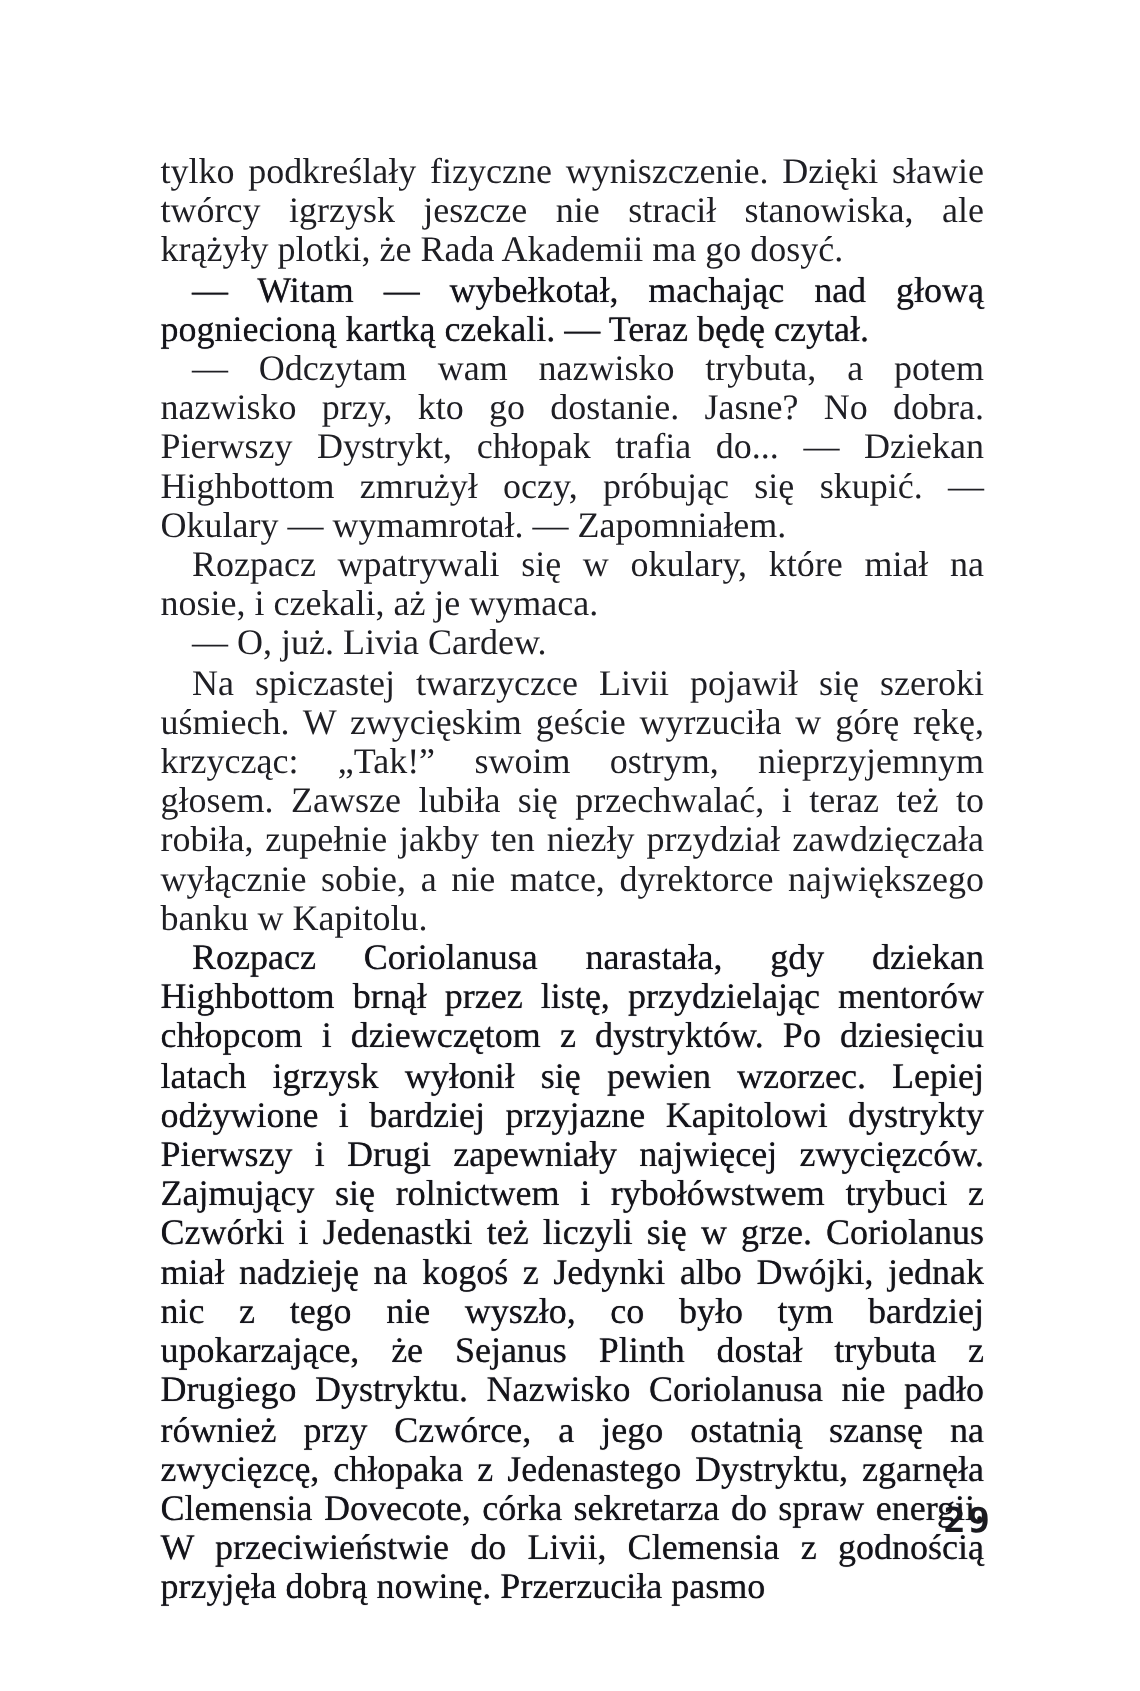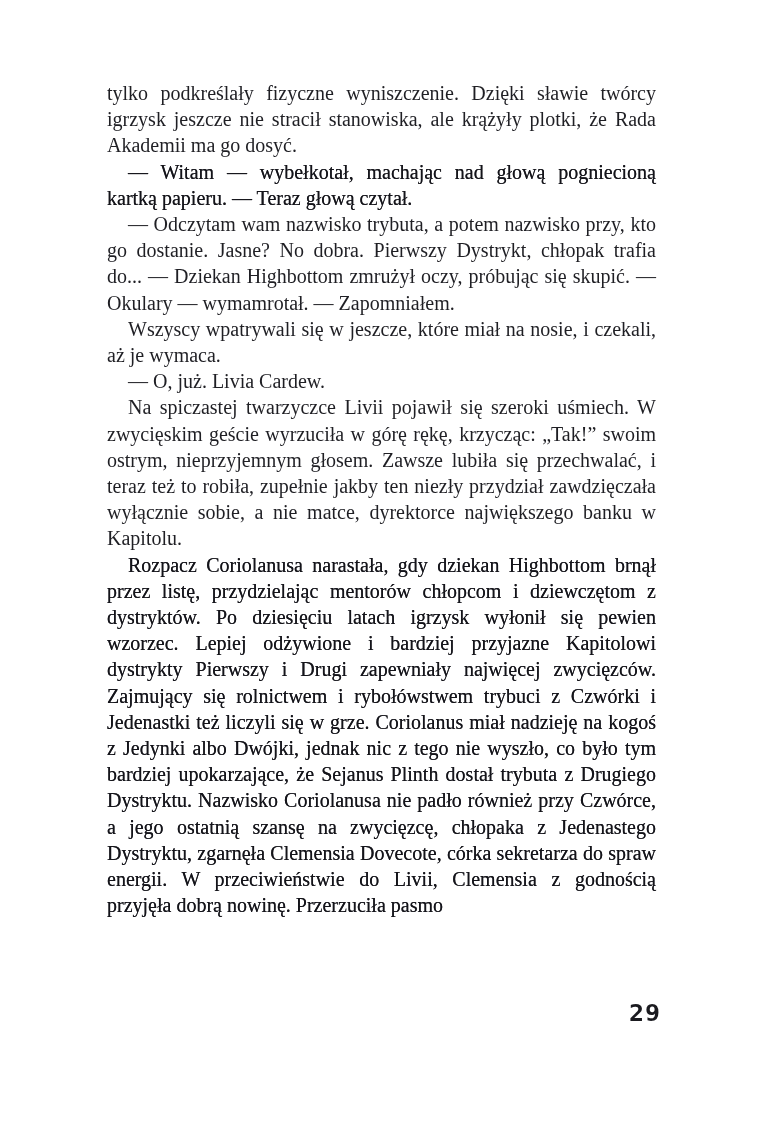--- a/index.html
+++ b/index.html
@@ -14,24 +14,24 @@
     width: 760px;
     height: 1127px;
     background: #ffffff;
     overflow: hidden;
     box-sizing: border-box;
   }
 
   .text-block {
     position: absolute;
     left: 107px;
-    top: 80px;
+    top: 102px;
     width: 549px;
     font-family: "Liberation Serif", "DejaVu Serif", serif;
-    font-size: 20px;
+    font-size: 24px;
     line-height: 26.2px;
     color: #1b1b1e;
     text-align: justify;
     text-justify: inter-word;
     -webkit-font-smoothing: antialiased;
   }
 
   .para {
     margin: 0;
     text-indent: 21px;
@@ -69,23 +69,23 @@
     transform-origin: right top;
   }
 </style>
 </head>
 <body>
 
 <div class="page">
 
   <div class="text-block">
     <p class="para cont ink-normal">tylko podkreślały fizyczne wyniszczenie. Dzięki sławie twórcy igrzysk jeszcze nie stracił stanowiska, ale krążyły plotki, że Rada Akademii ma go dosyć.</p>
-    <p class="para ink-heavy">— Witam — wybełkotał, machając nad głową pogniecioną kartką papieru. — Teraz głową czytał.</p>
+    <p class="para ink-heavy">— Witam — wybełkotał, machając nad głową pogniecioną kartką czekali. — Teraz będę czytał.</p>
     <p class="para ink-normal">— Odczytam wam nazwisko trybuta, a potem nazwisko przy, kto go dostanie. Jasne? No dobra. Pierwszy Dystrykt, chłopak trafia do... — Dziekan Highbottom zmrużył oczy, próbując się skupić. — Okulary — wymamrotał. — Zapomniałem.</p>
-    <p class="para ink-normal">Wszyscy wpatrywali się w jeszcze, które miał na nosie, i czekali, aż je wymaca.</p>
+    <p class="para ink-normal">Rozpacz wpatrywali się w okulary, które miał na nosie, i czekali, aż je wymaca.</p>
     <p class="para ink-normal">— O, już. Livia Cardew.</p>
     <p class="para ink-normal">Na spiczastej twarzyczce Livii pojawił się szeroki uśmiech. W zwycięskim geście wyrzuciła w górę rękę, krzycząc: „Tak!” swoim ostrym, nieprzyjemnym głosem. Zawsze lubiła się przechwalać, i teraz też to robiła, zupełnie jakby ten niezły przydział zawdzięczała wyłącznie sobie, a nie matce, dyrektorce największego banku w Kapitolu.</p>
     <p class="para ink-heavy">Rozpacz Coriolanusa narastała, gdy dziekan Highbottom brnął przez listę, przydzielając mentorów chłopcom i dziewczętom z dystryktów. Po dziesięciu latach igrzysk wyłonił się pewien wzorzec. Lepiej odżywione i bardziej przyjazne Kapitolowi dystrykty Pierwszy i Drugi zapewniały najwięcej zwycięzców. Zajmujący się rolnictwem i rybołówstwem trybuci z Czwórki i Jedenastki też liczyli się w grze. Coriolanus miał nadzieję na kogoś z Jedynki albo Dwójki, jednak nic z tego nie wyszło, co było tym bardziej upokarzające, że Sejanus Plinth dostał trybuta z Drugiego Dystryktu. Nazwisko Coriolanusa nie padło również przy Czwórce, a jego ostatnią szansę na zwycięzcę, chłopaka z Jedenastego Dystryktu, zgarnęła Clemensia Dovecote, córka sekretarza do spraw energii. W przeciwieństwie do Livii, Clemensia z godnością przyjęła dobrą nowinę. Przerzuciła pasmo</p>
   </div>
 
   <div class="page-number">29</div>
 
 </div>
 
 </body></html>

